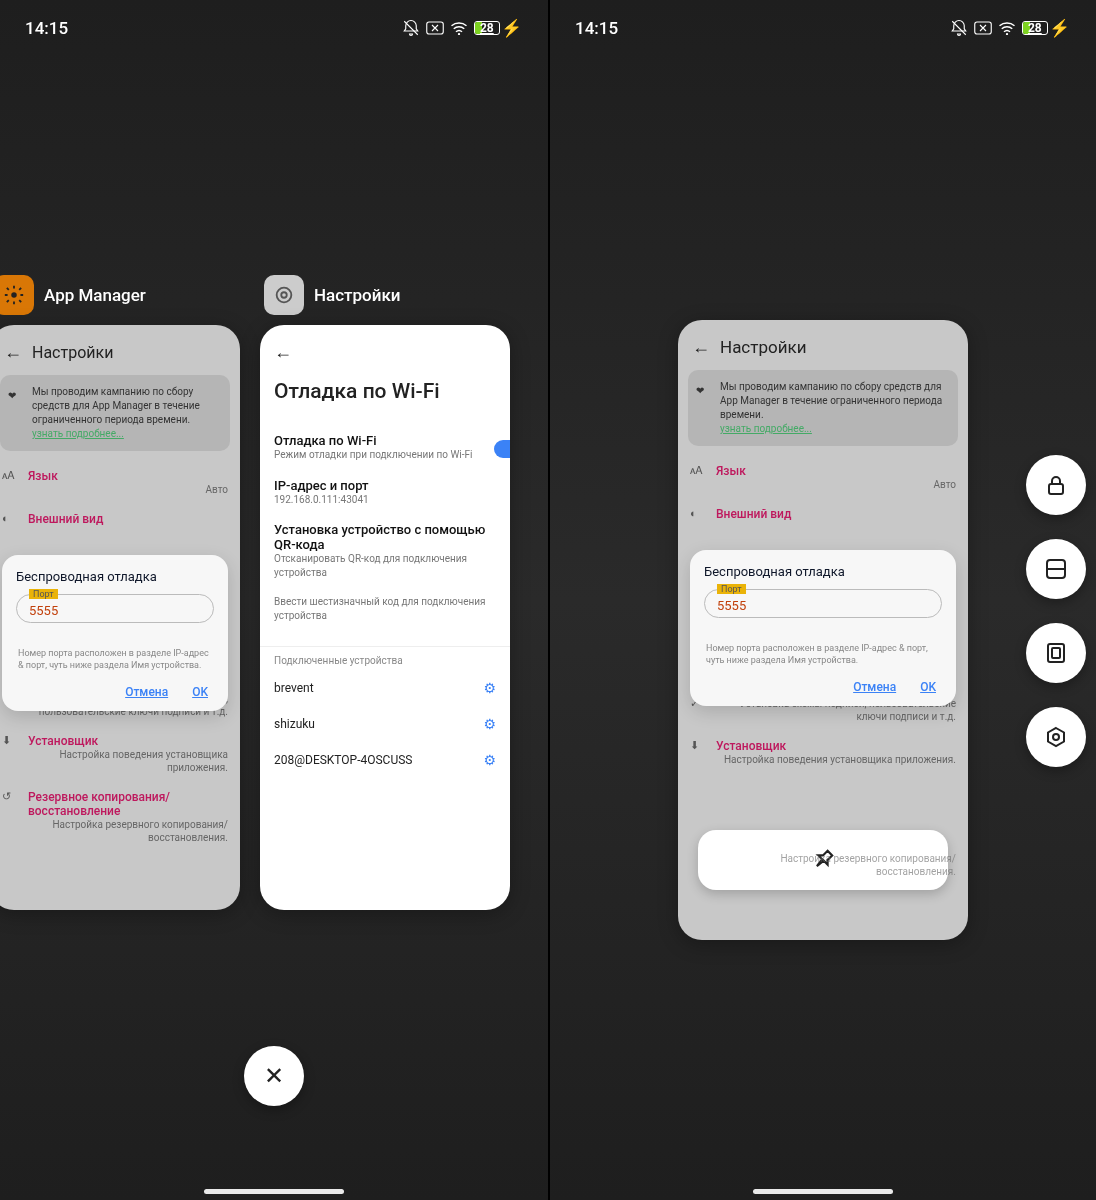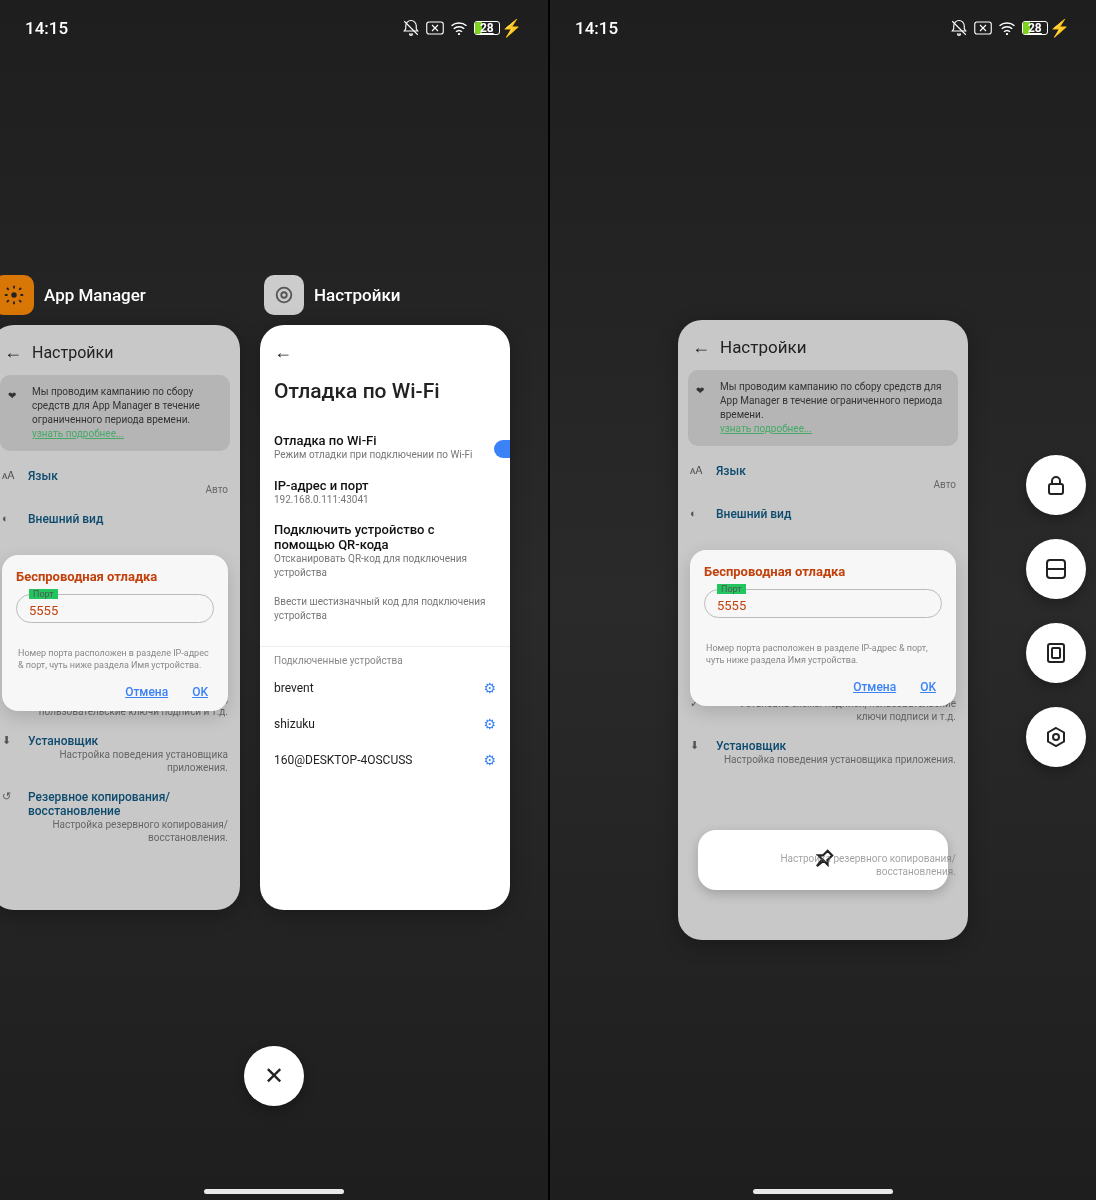--- a/index.html
+++ b/index.html
@@ -27,37 +27,37 @@
   .card .back-arrow { font-size: 18px; color: #222; }
   .hdr-title { font-size: 21px; font-weight: 500; padding: 8px 14px 12px; color:#222; }
 
   .banner { margin: 4px 10px 10px; background: #b5b5b5; border-radius: 10px; padding: 10px 10px 10px 32px; font-size: 10px; line-height: 1.4; color: #333; position: relative; }
   .banner .heart { position: absolute; left: 8px; top: 14px; }
   .banner a { color: #4a6; text-decoration: underline; font-size: 10px; }
 
   .row { display: flex; align-items: flex-start; gap: 10px; padding: 8px 12px; }
   .row .icon { width: 16px; flex: 0 0 16px; color:#555; }
   .row .txt { flex: 1; }
-  .row .title { font-size: 12px; color: #0c4a6e; font-weight: 500; }
+  .row .title { font-size: 12px; color: #be185d; font-weight: 500; }
   .row .sub { font-size: 10px; color: #666; line-height: 1.3; text-align: right; }
 
   .wifi-sec { padding: 10px 14px; }
   .wifi-item { padding: 8px 0; }
   .wifi-item .t { font-size: 13px; color: #111; font-weight: 500; }
   .wifi-item .s { font-size: 10px; color: #777; line-height: 1.35; }
   .toggle-on { position: absolute; right: 0; top: 115px; width: 16px; height: 18px; background: #3b82f6; border-radius: 9px 0 0 9px; }
   .dev-hdr { font-size: 10px; color: #888; padding: 8px 14px 4px; border-top: 1px solid #eee; margin-top: 6px; }
   .dev-row { display:flex; justify-content:space-between; align-items:center; padding: 10px 14px; font-size: 12px; color:#222; }
   .dev-row .gear { color:#3b82f6; font-size:14px; }
 
   
   .dialog { position: absolute; left: 12px; right: 12px; top: 230px; background: #f7f7f7; border-radius: 16px; padding: 14px 14px 10px; box-shadow: 0 6px 18px rgba(0,0,0,.15); }
-  .dialog .dtitle { font-size: 13px; color:#c2410c; margin-bottom: 10px; font-weight: bold; }
+  .dialog .dtitle { font-size: 13px; color:#0f172a; margin-bottom: 10px; }
   .dialog .field { border: 1px solid #bbb; border-radius: 20px; padding: 8px 12px 4px; margin-bottom: 6px; position: relative; }
-  .dialog .flabel { position: absolute; top: -6px; left: 12px; background: #22c55e; font-size: 9px; padding: 0 4px; color:#555; }
+  .dialog .flabel { position: absolute; top: -6px; left: 12px; background: #eab308; font-size: 9px; padding: 0 4px; color:#555; }
   .dialog .fval { font-size: 13px; color:#c2410c; }
   .dialog .hint { font-size: 9px; color:#888; line-height: 1.35; padding: 4px 2px; margin-top: 20px; }
   .dialog .actions { display:flex; justify-content:flex-end; gap: 24px; padding: 10px 6px 2px; font-size: 12px; color:#3b82f6; font-weight:500;text-decoration:underline; }
 
   
   .s2-card-wrap { position: absolute; left: 50%; top: 320px; transform: translateX(-50%); }
   .s2-card { width: 290px; height: 620px; }
 
   .side-buttons { position: absolute; right: 10px; top: 455px; display:flex; flex-direction:column; gap: 24px; z-index:30; }
   .side-btn { width: 60px; height: 60px; border-radius: 50%; background:#fff; display:flex; align-items:center; justify-content:center; box-shadow: 0 4px 12px rgba(0,0,0,.3); }
@@ -194,38 +194,38 @@
         <div class="wifi-sec">
           <div class="wifi-item">
               <div class="t">Отладка по Wi-Fi</div>
               <div class="s">Режим отладки при подключении по Wi-Fi</div>
             </div>
           <div class="wifi-item">
               <div class="t">IP-адрес и порт</div>
               <div class="s">192.168.0.111:43041</div>
             </div>
           <div class="wifi-item">
-              <div class="t">Подключить устройство с помощью QR-кода</div>
+              <div class="t">Установка устройство с помощью QR-кода</div>
               <div class="s">Отсканировать QR-код для подключения устройства</div>
             </div>
           <div class="wifi-item">
               <div class="s">Ввести шестизначный код для подключения устройства</div>
             </div>
         </div>
         <div class="dev-hdr">Подключенные устройства</div>
         <div class="dev-row">
             <span>brevent</span>
             <span class="gear">⚙</span>
           </div>
         <div class="dev-row">
             <span>shizuku</span>
             <span class="gear">⚙</span>
           </div>
         <div class="dev-row">
-            <span>160@DESKTOP-4OSCUSS</span>
+            <span>208@DESKTOP-4OSCUSS</span>
             <span class="gear">⚙</span>
           </div>
       </div>
     </div>
   </div>
 
   <div class="close-btn">✕</div>
   <div class="home-ind"></div>
 </div>
 

